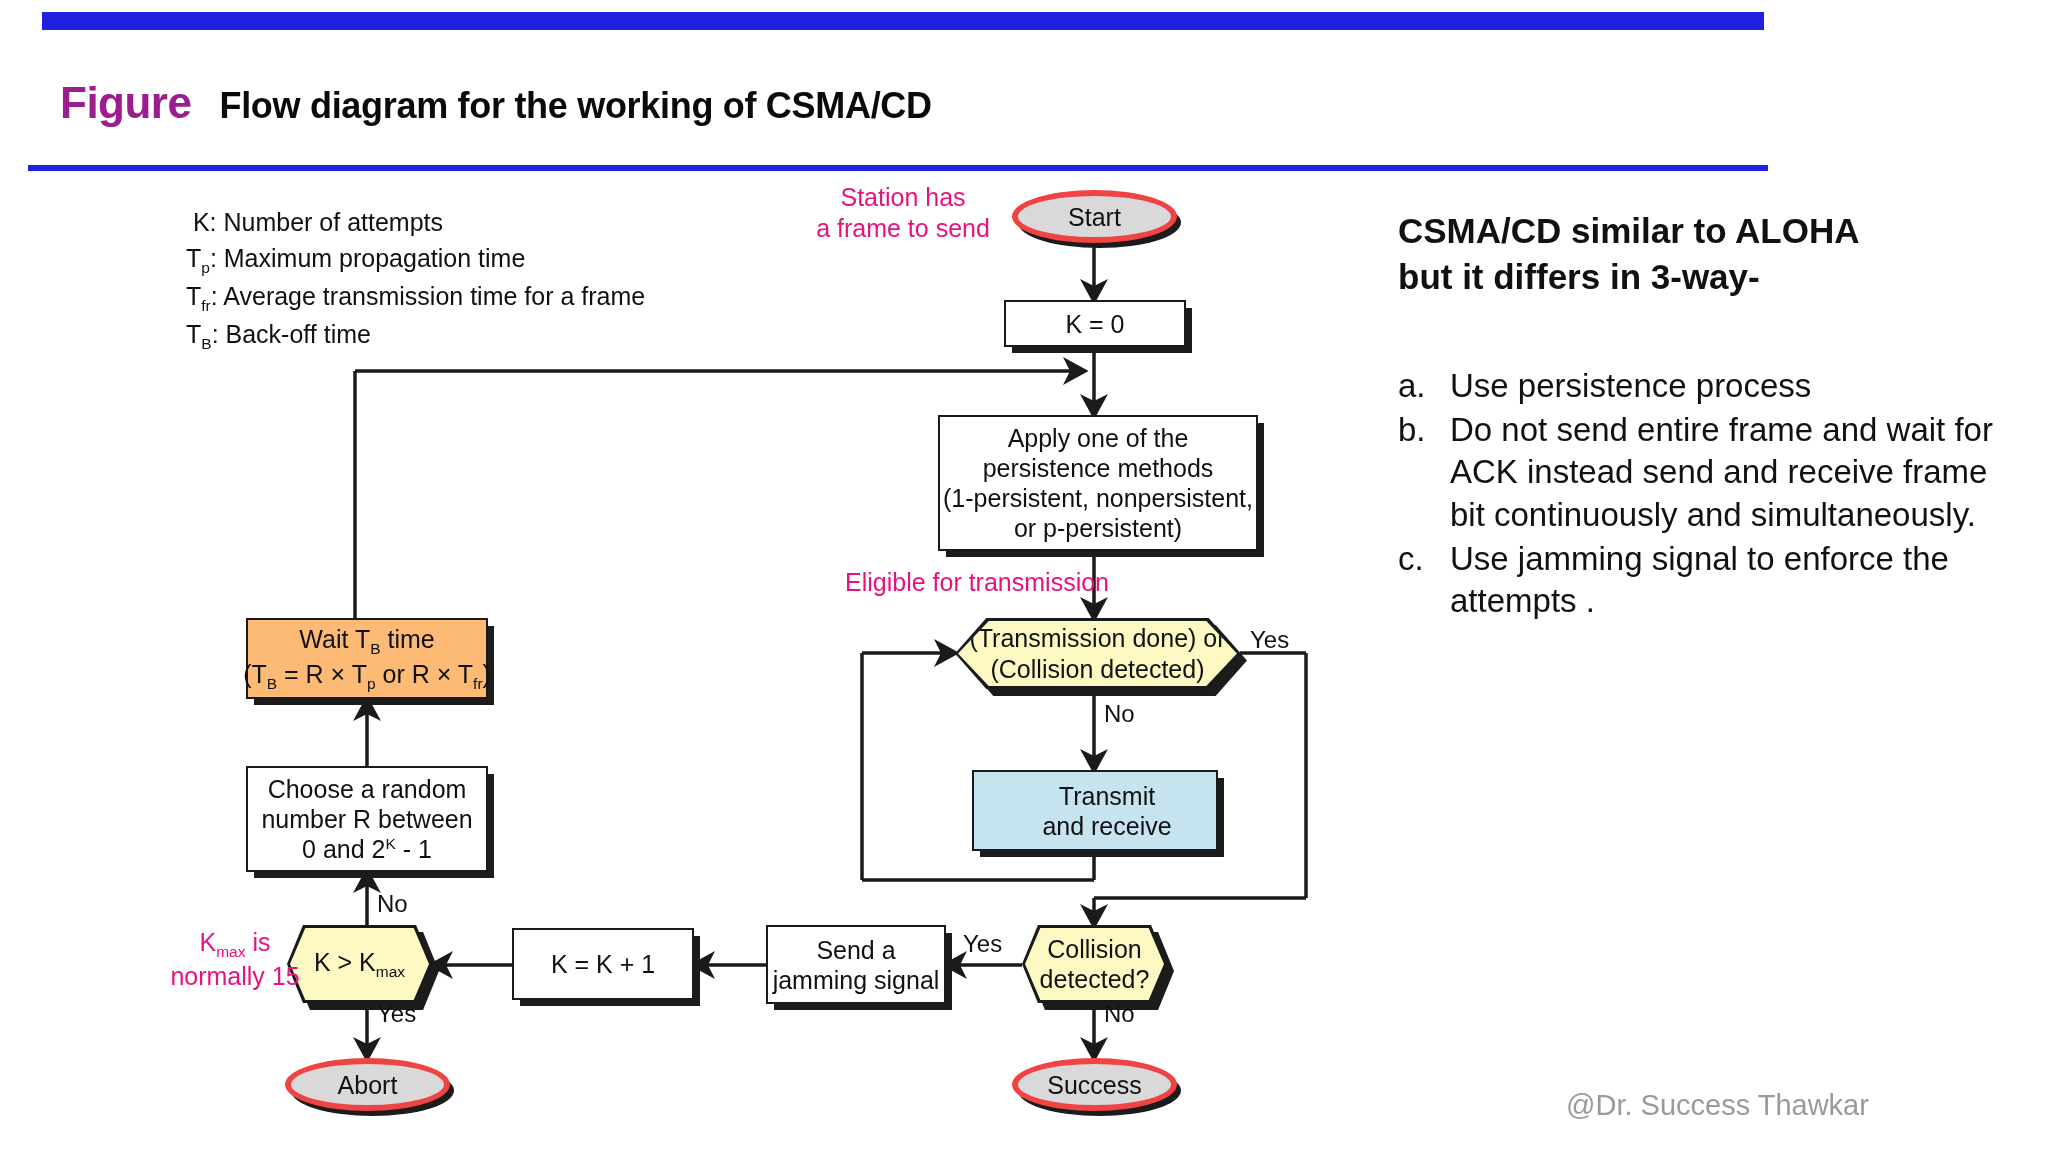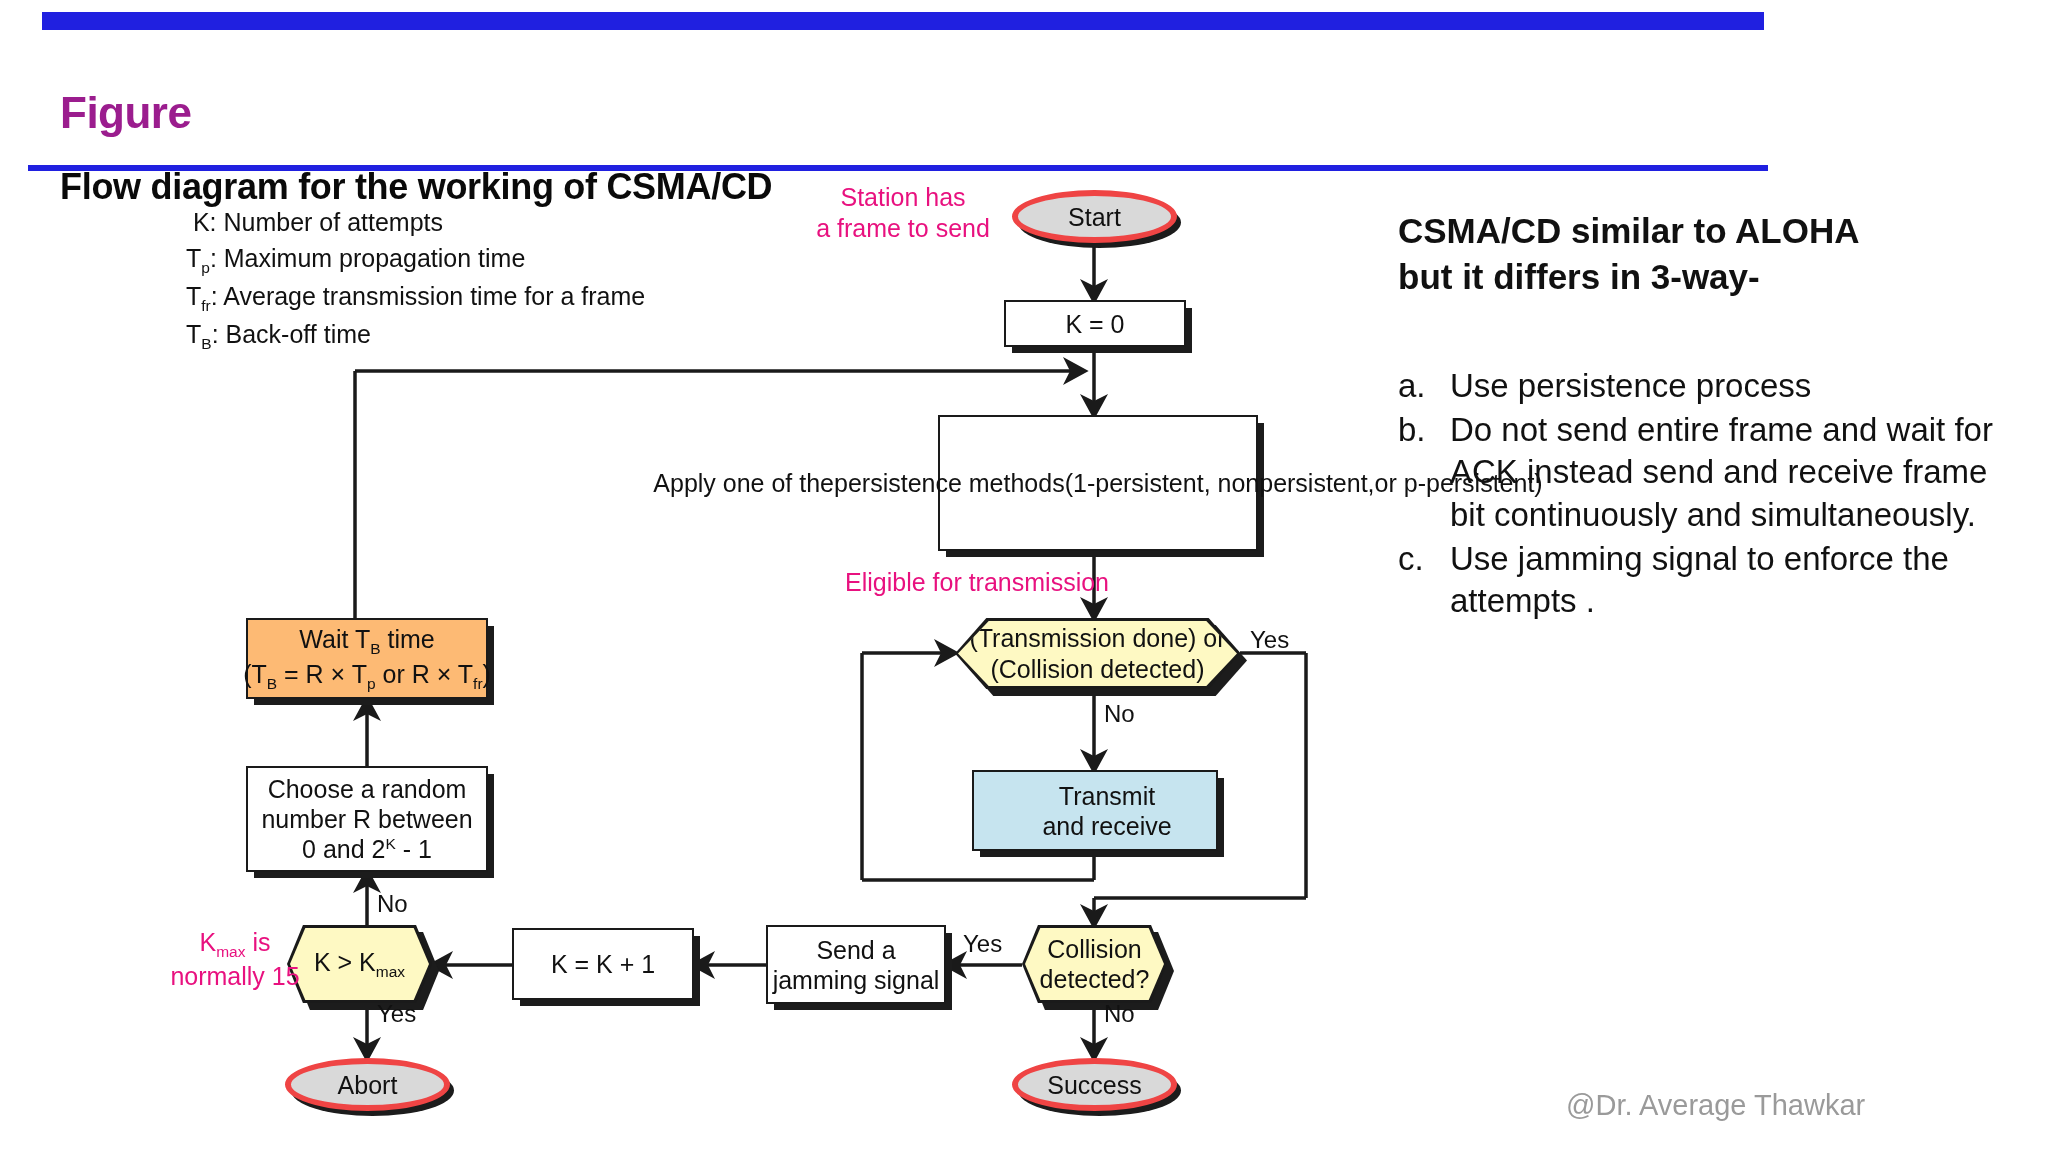--- a/index.html
+++ b/index.html
@@ -9,24 +9,23 @@
     font-family:"Liberation Sans", sans-serif;
     overflow:hidden;
     position:relative;
   }
   
   .top-rule{
     position:absolute;left:42px;top:12px;width:1722px;height:18px;
     background:#2020e0;
   }
   .fig-head{
-    position:absolute;left:60px;top:88px;
+    position:absolute;left:60px;top:78px;
     display:flex;align-items:baseline;gap:28px;
     white-space:nowrap;
-    flex-direction:column;
   }
   .fig-word{
     color:#9b1d8e;font-weight:bold;font-size:44px;letter-spacing:-0.5px;
   }
   .fig-caption{
     color:#0a0a0a;font-weight:bold;font-size:36px;letter-spacing:-0.3px;
   }
   .bottom-rule{
     position:absolute;left:28px;top:165px;width:1740px;height:6px;
     background:#2020e0;
@@ -182,21 +181,21 @@
 
 <div class="pink-label" style="left:808px;top:182px;width:190px;">
   <div>Station has</div>
   <div>a frame to send</div>
 </div>
 
 <div class="node process" style="left:1004px;top:300px;width:182px;height:47px;">
   <span>K = 0</span>
 </div>
 
-<div class="node process" style="left:938px;top:415px;width:320px;height:136px;flex-direction:row;">
+<div class="node process" style="left:938px;top:415px;width:320px;height:136px;flex-direction:column;">
   <span>Apply one of the</span>
   <span>persistence methods</span>
   <span>(1-persistent, nonpersistent,</span>
   <span>or p-persistent)</span>
 </div>
 
 <div class="pink-label" style="left:845px;top:567px;text-align:left;">
   <span>Eligible for transmission</span>
 </div>
 
@@ -302,13 +301,13 @@
   <div class="rp-item">
     <span class="rp-marker">b.</span>
     <span class="rp-text">Do not send entire frame and wait for ACK instead send and receive frame bit continuously and simultaneously.</span>
   </div>
   <div class="rp-item">
     <span class="rp-marker">c.</span>
     <span class="rp-text">Use jamming signal to enforce the attempts .</span>
   </div>
 </div>
 
-<div class="credit">@Dr. Average Thawkar</div>
+<div class="credit">@Dr. Success Thawkar</div>
 
 </body></html>

